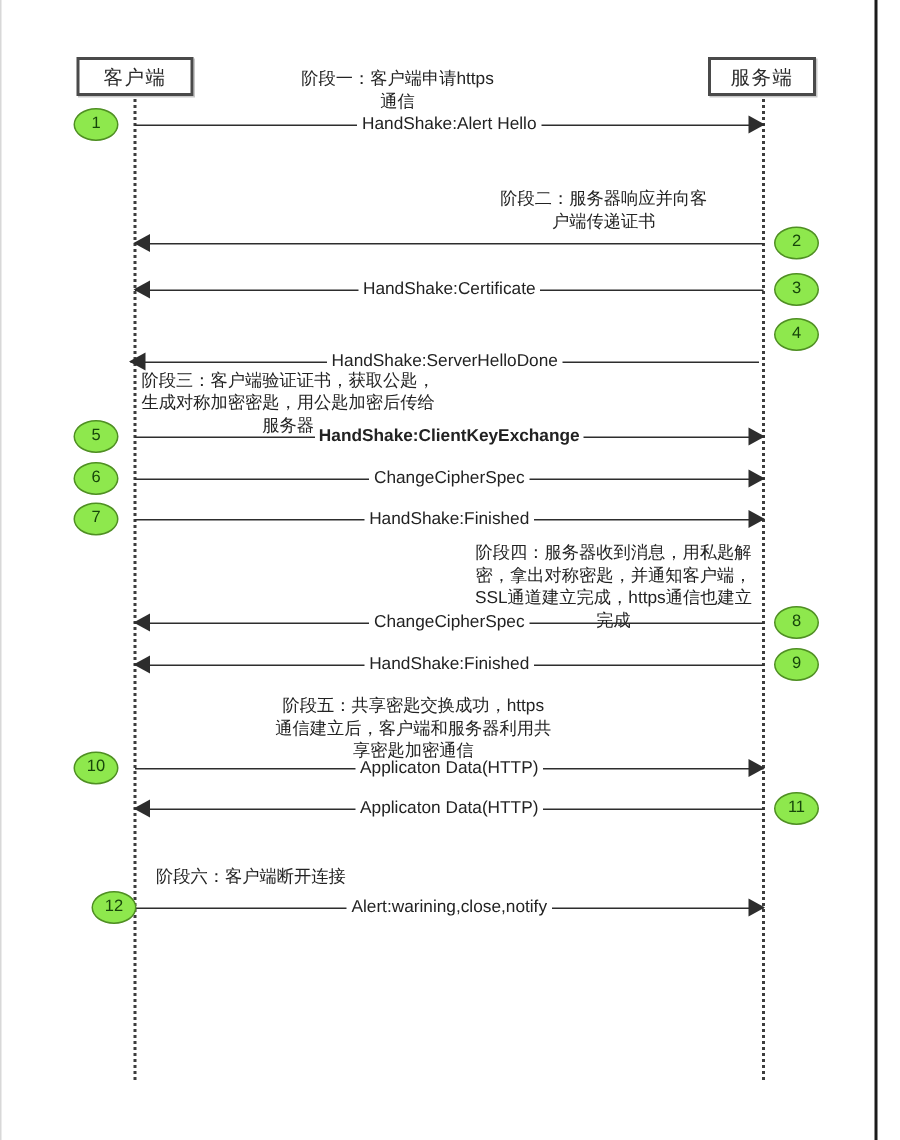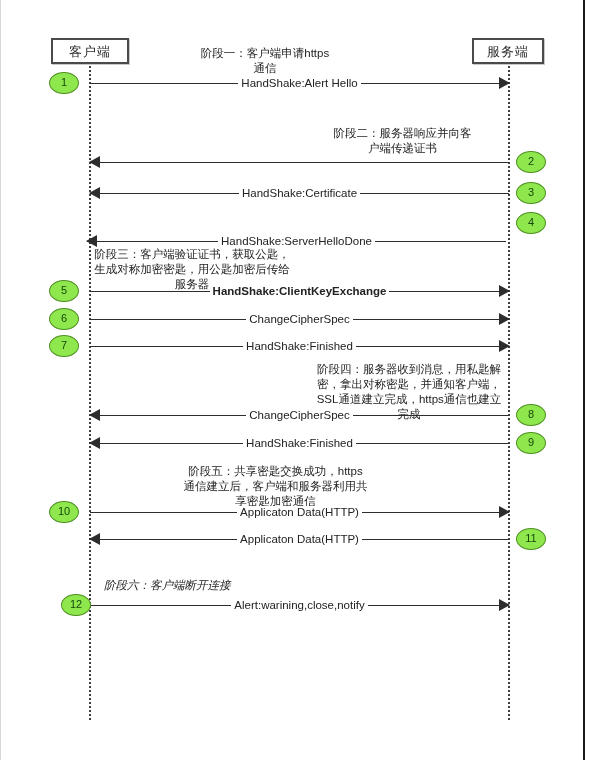--- a/index.html
+++ b/index.html
@@ -170,21 +170,21 @@
       <div class="phase-note center" style="left: 92px; top: 247px; width: 200px;">阶段三：客户端验证证书，获取公匙，
 生成对称加密密匙，用公匙加密后传给
 服务器</div>
       <div class="phase-note center" style="left: 310px; top: 362px; width: 198px;">阶段四：服务器收到消息，用私匙解
 密，拿出对称密匙，并通知客户端，
 SSL通道建立完成，https通信也建立
 完成</div>
       <div class="phase-note center" style="left: 153px; top: 464px; width: 245px;">阶段五：共享密匙交换成功，https
 通信建立后，客户端和服务器利用共
 享密匙加密通信</div>
-      <div class="phase-note left" style="left: 104px; top: 578px; width: 260px; font-style: italic;">阶段六：客户端断开连接</div>
+      <div class="phase-note left" style="left: 104px; top: 578px; width: 260px;">阶段六：客户端断开连接</div>
     </div>
   <div id="message-layer">
       <div class="message" style="left: 90px; width: 419px; top: 75px;">
         <div class="msg-line"></div>
         <div class="msg-head right"></div>
         <div class="msg-label"><span>HandShake:Alert Hello</span></div>
       </div>
       <div class="step-bubble" style="top: 72px; left: 49px;">1</div>
       <div class="message" style="left: 90px; width: 419px; top: 154px;">
         <div class="msg-line"></div>

